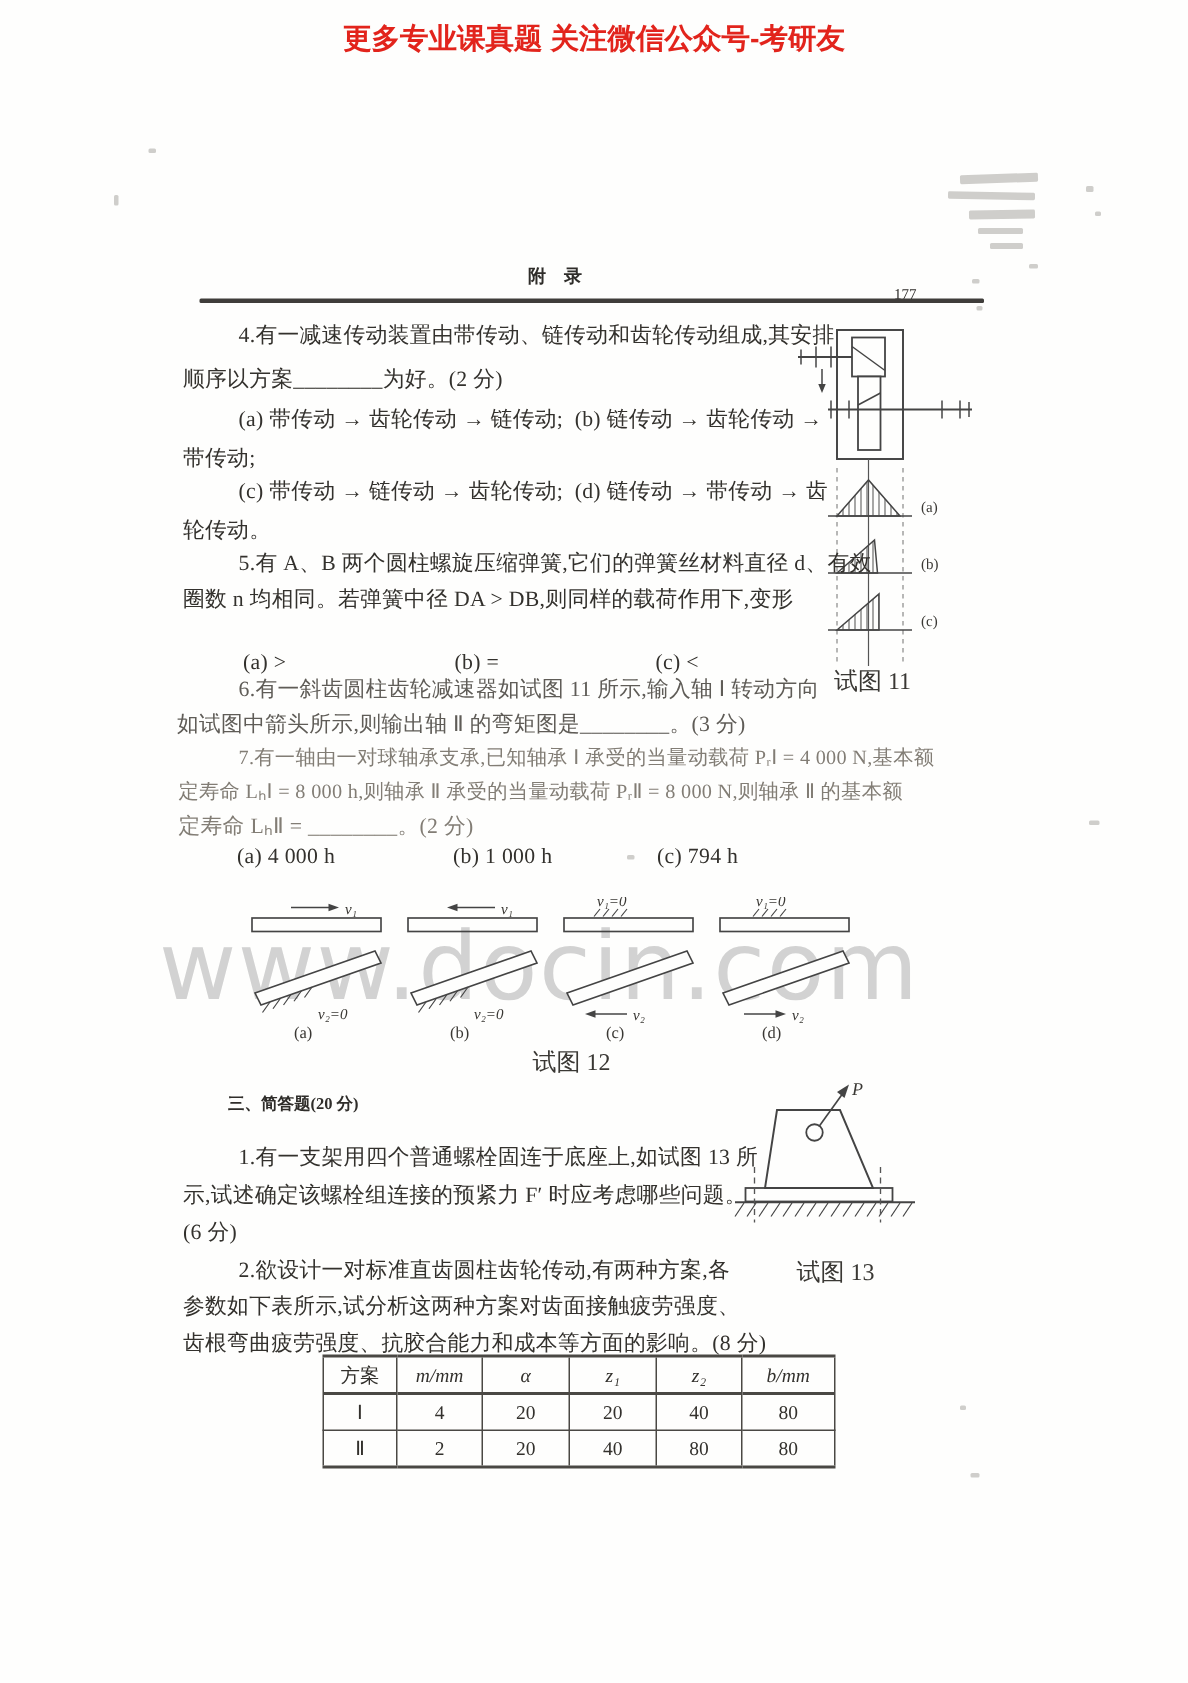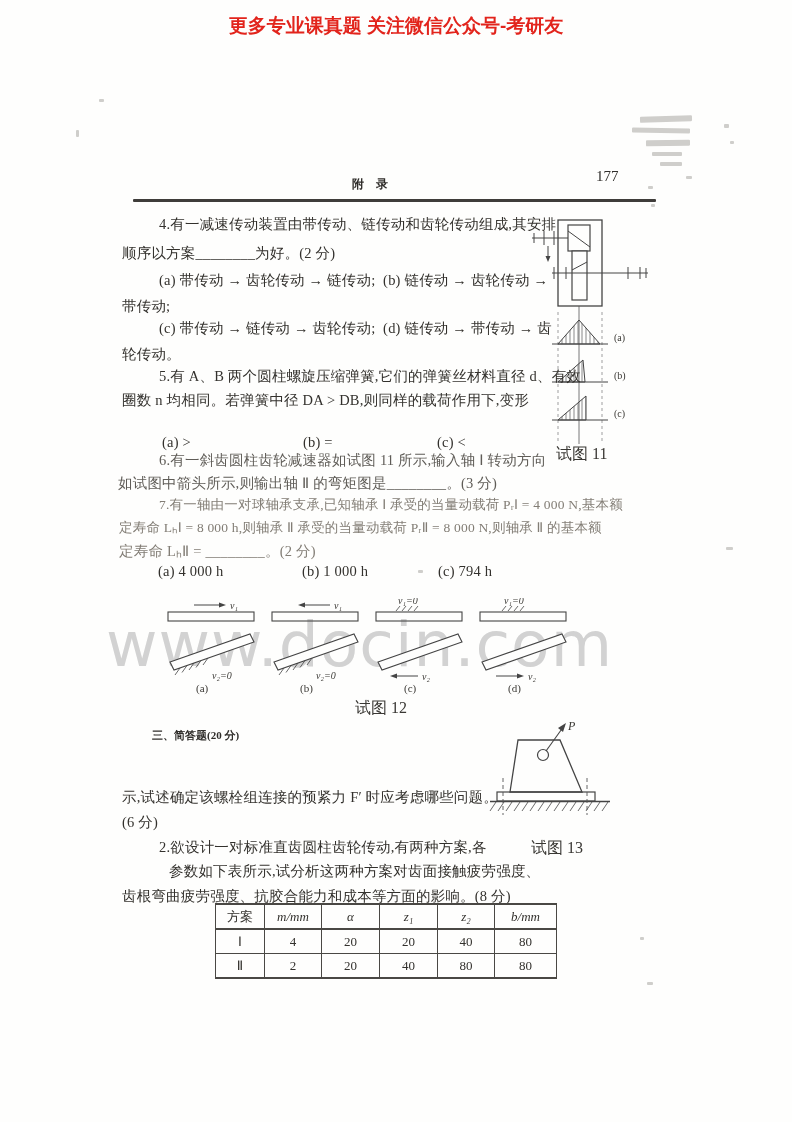--- a/index.html
+++ b/index.html
@@ -8,21 +8,21 @@
   .line{position:absolute;white-space:pre;font-size:14.5px;line-height:20px;color:#33312d;
         font-family:"Liberation Serif", serif;letter-spacing:0.2px;z-index:3;}
   .mid{color:#5f5c57;}
   .faded{color:#827d75;}
   .wide{font-size:13.5px;}
   .banner{position:absolute;left:0;right:0;top:13px;text-align:center;
           font-family:"Liberation Sans", sans-serif;font-weight:bold;font-size:19px;
           color:#e2241c;z-index:3;}
   .pg-title{position:absolute;left:352px;top:176px;font-size:12px;color:#2f2d2a;
             font-weight:bold;z-index:3;}
-  .pg-num{position:absolute;left:596px;top:168px;font-size:15px;color:#2f2d2a;z-index:3;}
+  .pg-num{position:absolute;left:596px;top:191px;font-size:10px;color:#2f2d2a;z-index:3;}
   .rule{position:absolute;left:133px;top:199px;width:523px;height:3px;background:#3f3d3a;
         border-radius:1px;z-index:3;}
   .sec-title{position:absolute;font-size:11px;font-weight:bold;color:#2f2d2a;
              white-space:pre;z-index:3;}
   .caption{position:absolute;font-size:16px;color:#3a3834;white-space:pre;z-index:3;}
   .watermark{position:absolute;left:106px;top:608px;font-size:63px;color:#c6c6c6;
              opacity:0.78;font-family:"DejaVu Sans", sans-serif;letter-spacing:1px;
              z-index:1;white-space:pre;}
   .fig{position:absolute;z-index:2;}
   svg text{font-family:"Liberation Serif", serif;fill:#3a3834;}
@@ -177,25 +177,26 @@
       <line x1="348" y1="78" x2="372" y2="78" stroke="#444" stroke-width="1"></line>
       <polygon points="376,78 369,75.5 369,80.5" fill="#444"></polygon>
       <text x="380" y="82" font-size="10" font-style="italic">v₂</text>
       <text x="360" y="94" font-size="11">(d)</text>
     </g>
   </svg>
   <div class="caption" style="left:355px;top:698px;">试图 12</div>
 
   <div class="sec-title" style="left:152px;top:728px;">三、简答题(20 分)</div>
 
+  <div class="line" style="left:159px;top:762px;">1.有一支架用四个普通螺栓固连于底座上,如试图 13 所</div>
   <div class="line" style="left:122px;top:787px;">示,试述确定该螺栓组连接的预紧力 F′ 时应考虑哪些问题。</div>
   <div class="line" style="left:122px;top:812px;">(6 分)</div>
 
   <div class="line" style="left:159px;top:837px;">2.欲设计一对标准直齿圆柱齿轮传动,有两种方案,各</div>
-  <div class="line" style="left:122px;top:861px;margin-left:47px;">参数如下表所示,试分析这两种方案对齿面接触疲劳强度、</div>
+  <div class="line" style="left:122px;top:861px;">参数如下表所示,试分析这两种方案对齿面接触疲劳强度、</div>
   <div class="line" style="left:122px;top:886px;">齿根弯曲疲劳强度、抗胶合能力和成本等方面的影响。(8 分)</div>
 
   <svg class="fig" style="left:488px;top:718px;" width="128" height="100" viewBox="0 0 128 100">
     <polygon points="30,22 72,22 94,74 22,74" fill="none" stroke="#444" stroke-width="1.3"></polygon>
     <rect x="9" y="74" width="98" height="9" fill="none" stroke="#444" stroke-width="1.2"></rect>
     <line x1="2" y1="83.5" x2="122" y2="83.5" stroke="#444" stroke-width="1.4"></line>
     <g stroke="#444" stroke-width="0.8">
       <line x1="8" y1="84" x2="2" y2="93"></line>
         <line x1="16" y1="84" x2="10" y2="93"></line>
       <line x1="24" y1="84" x2="18" y2="93"></line>

